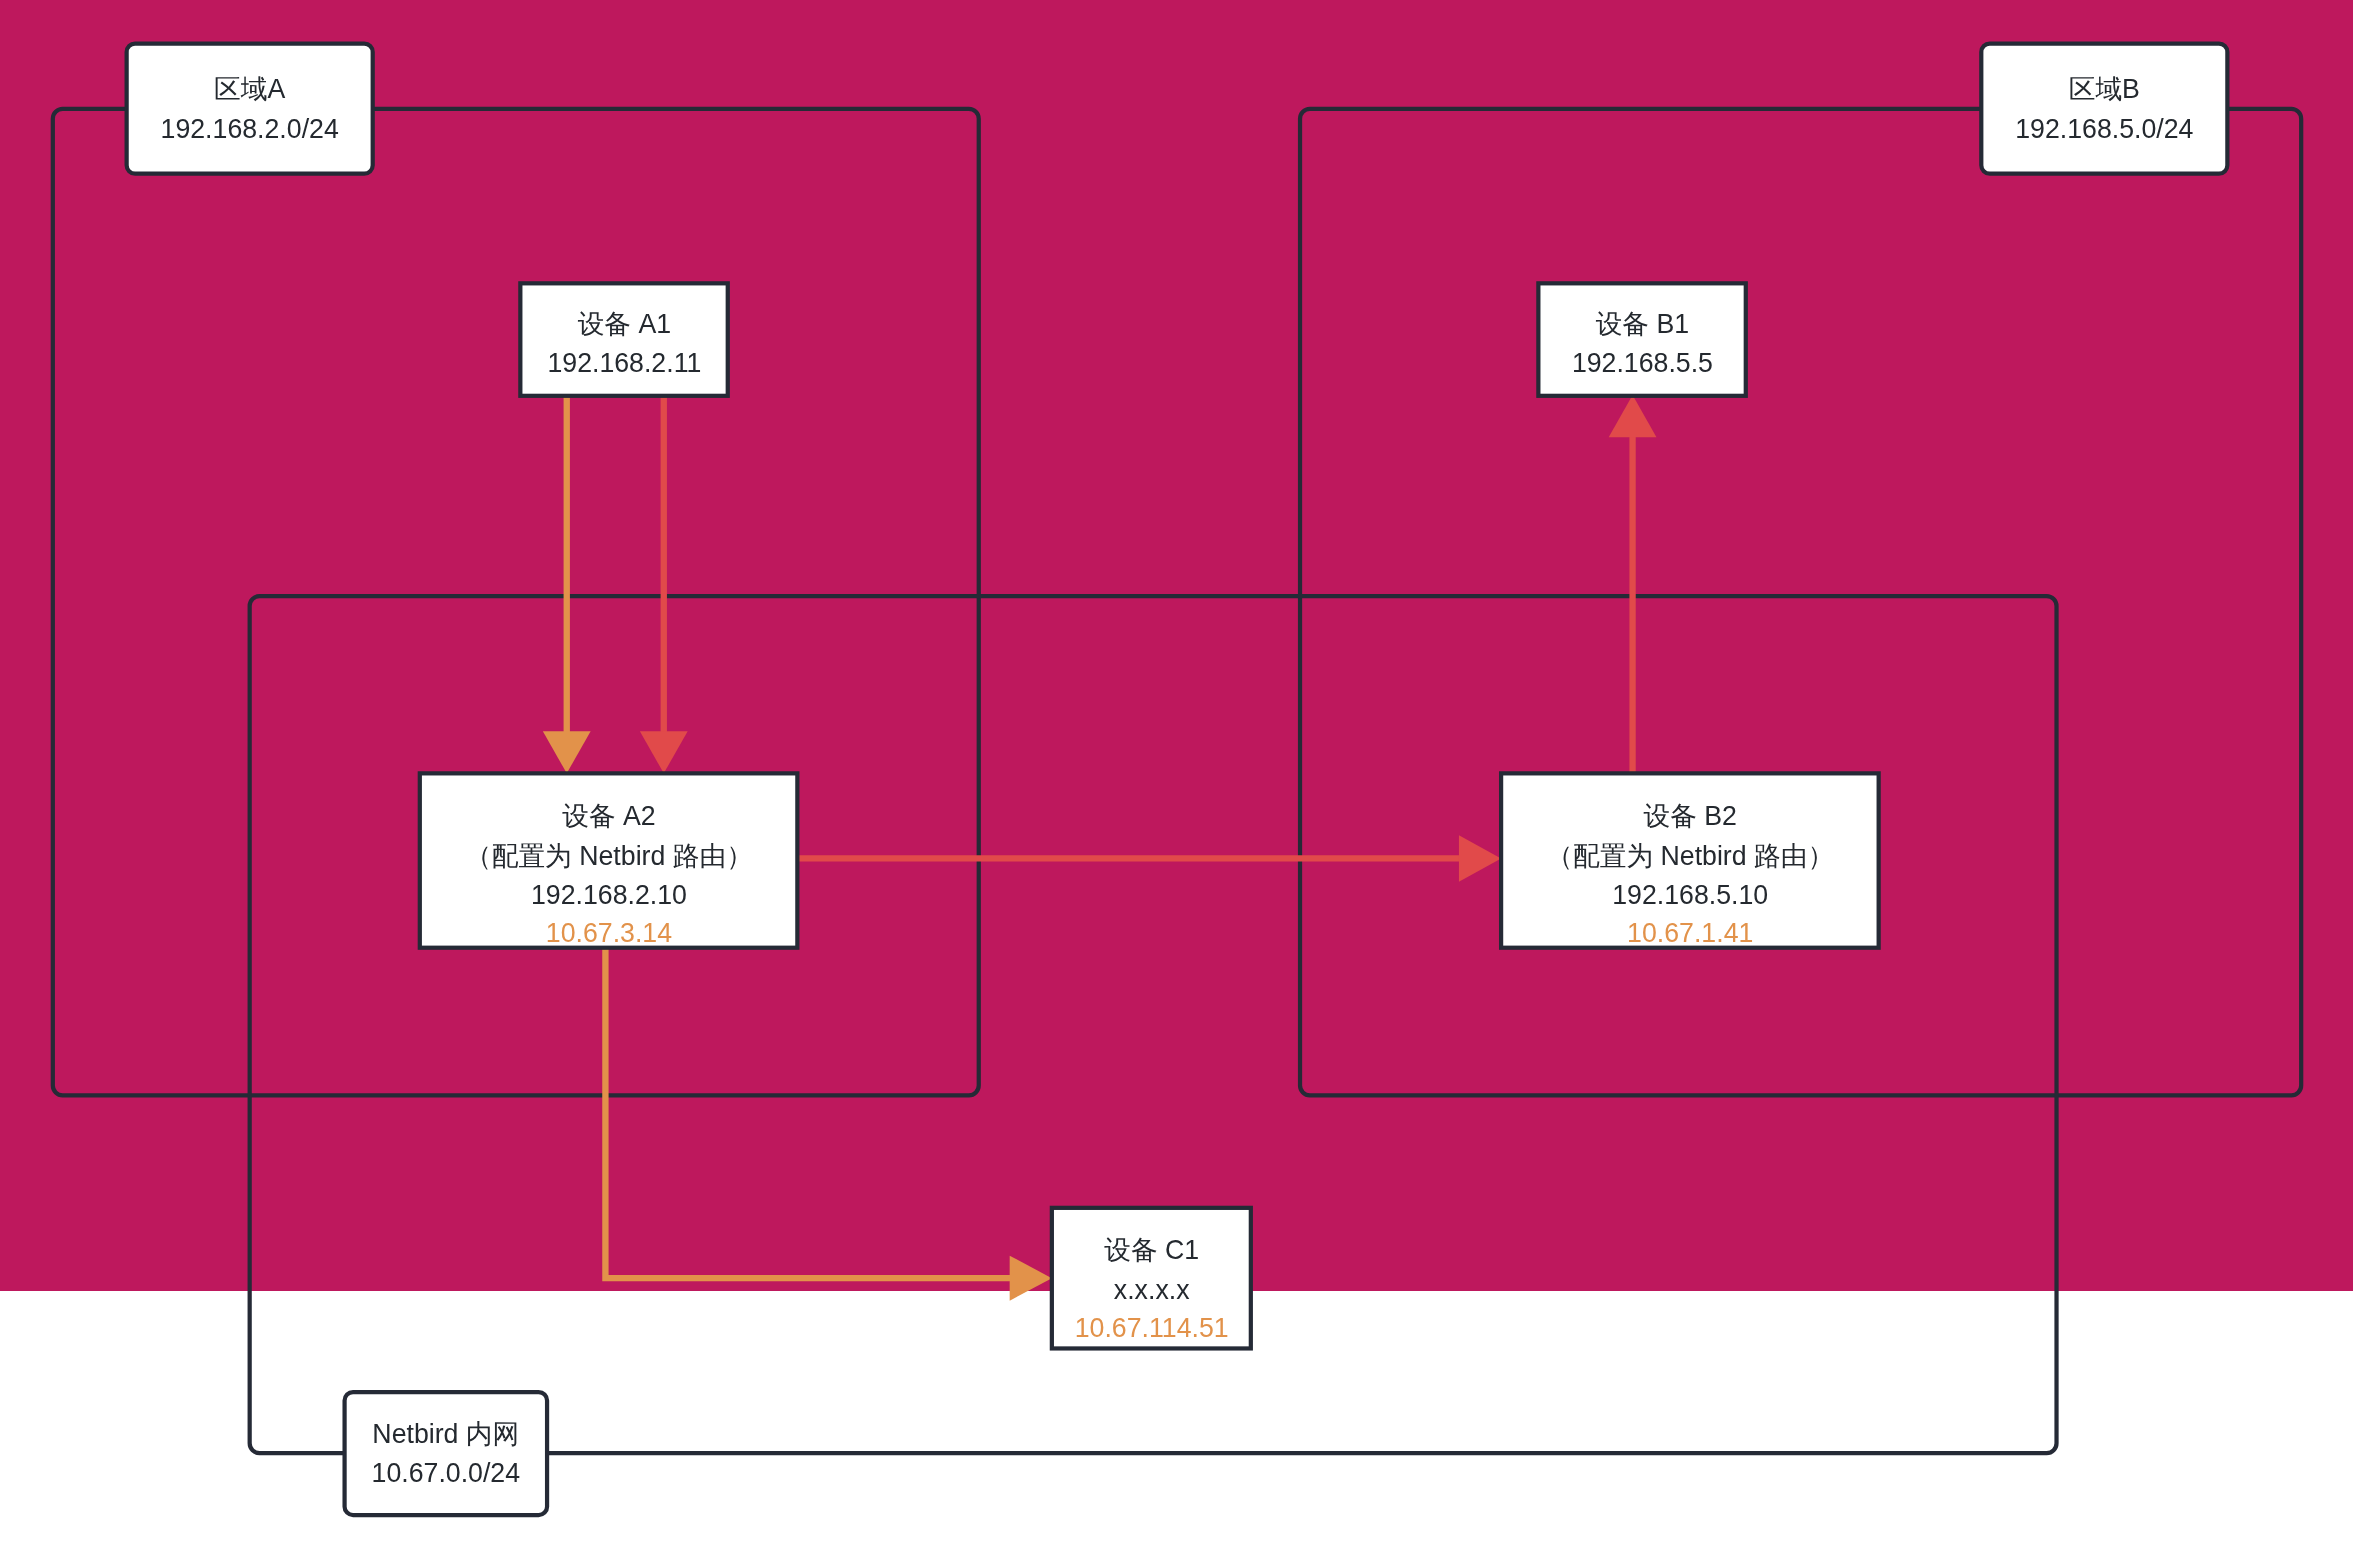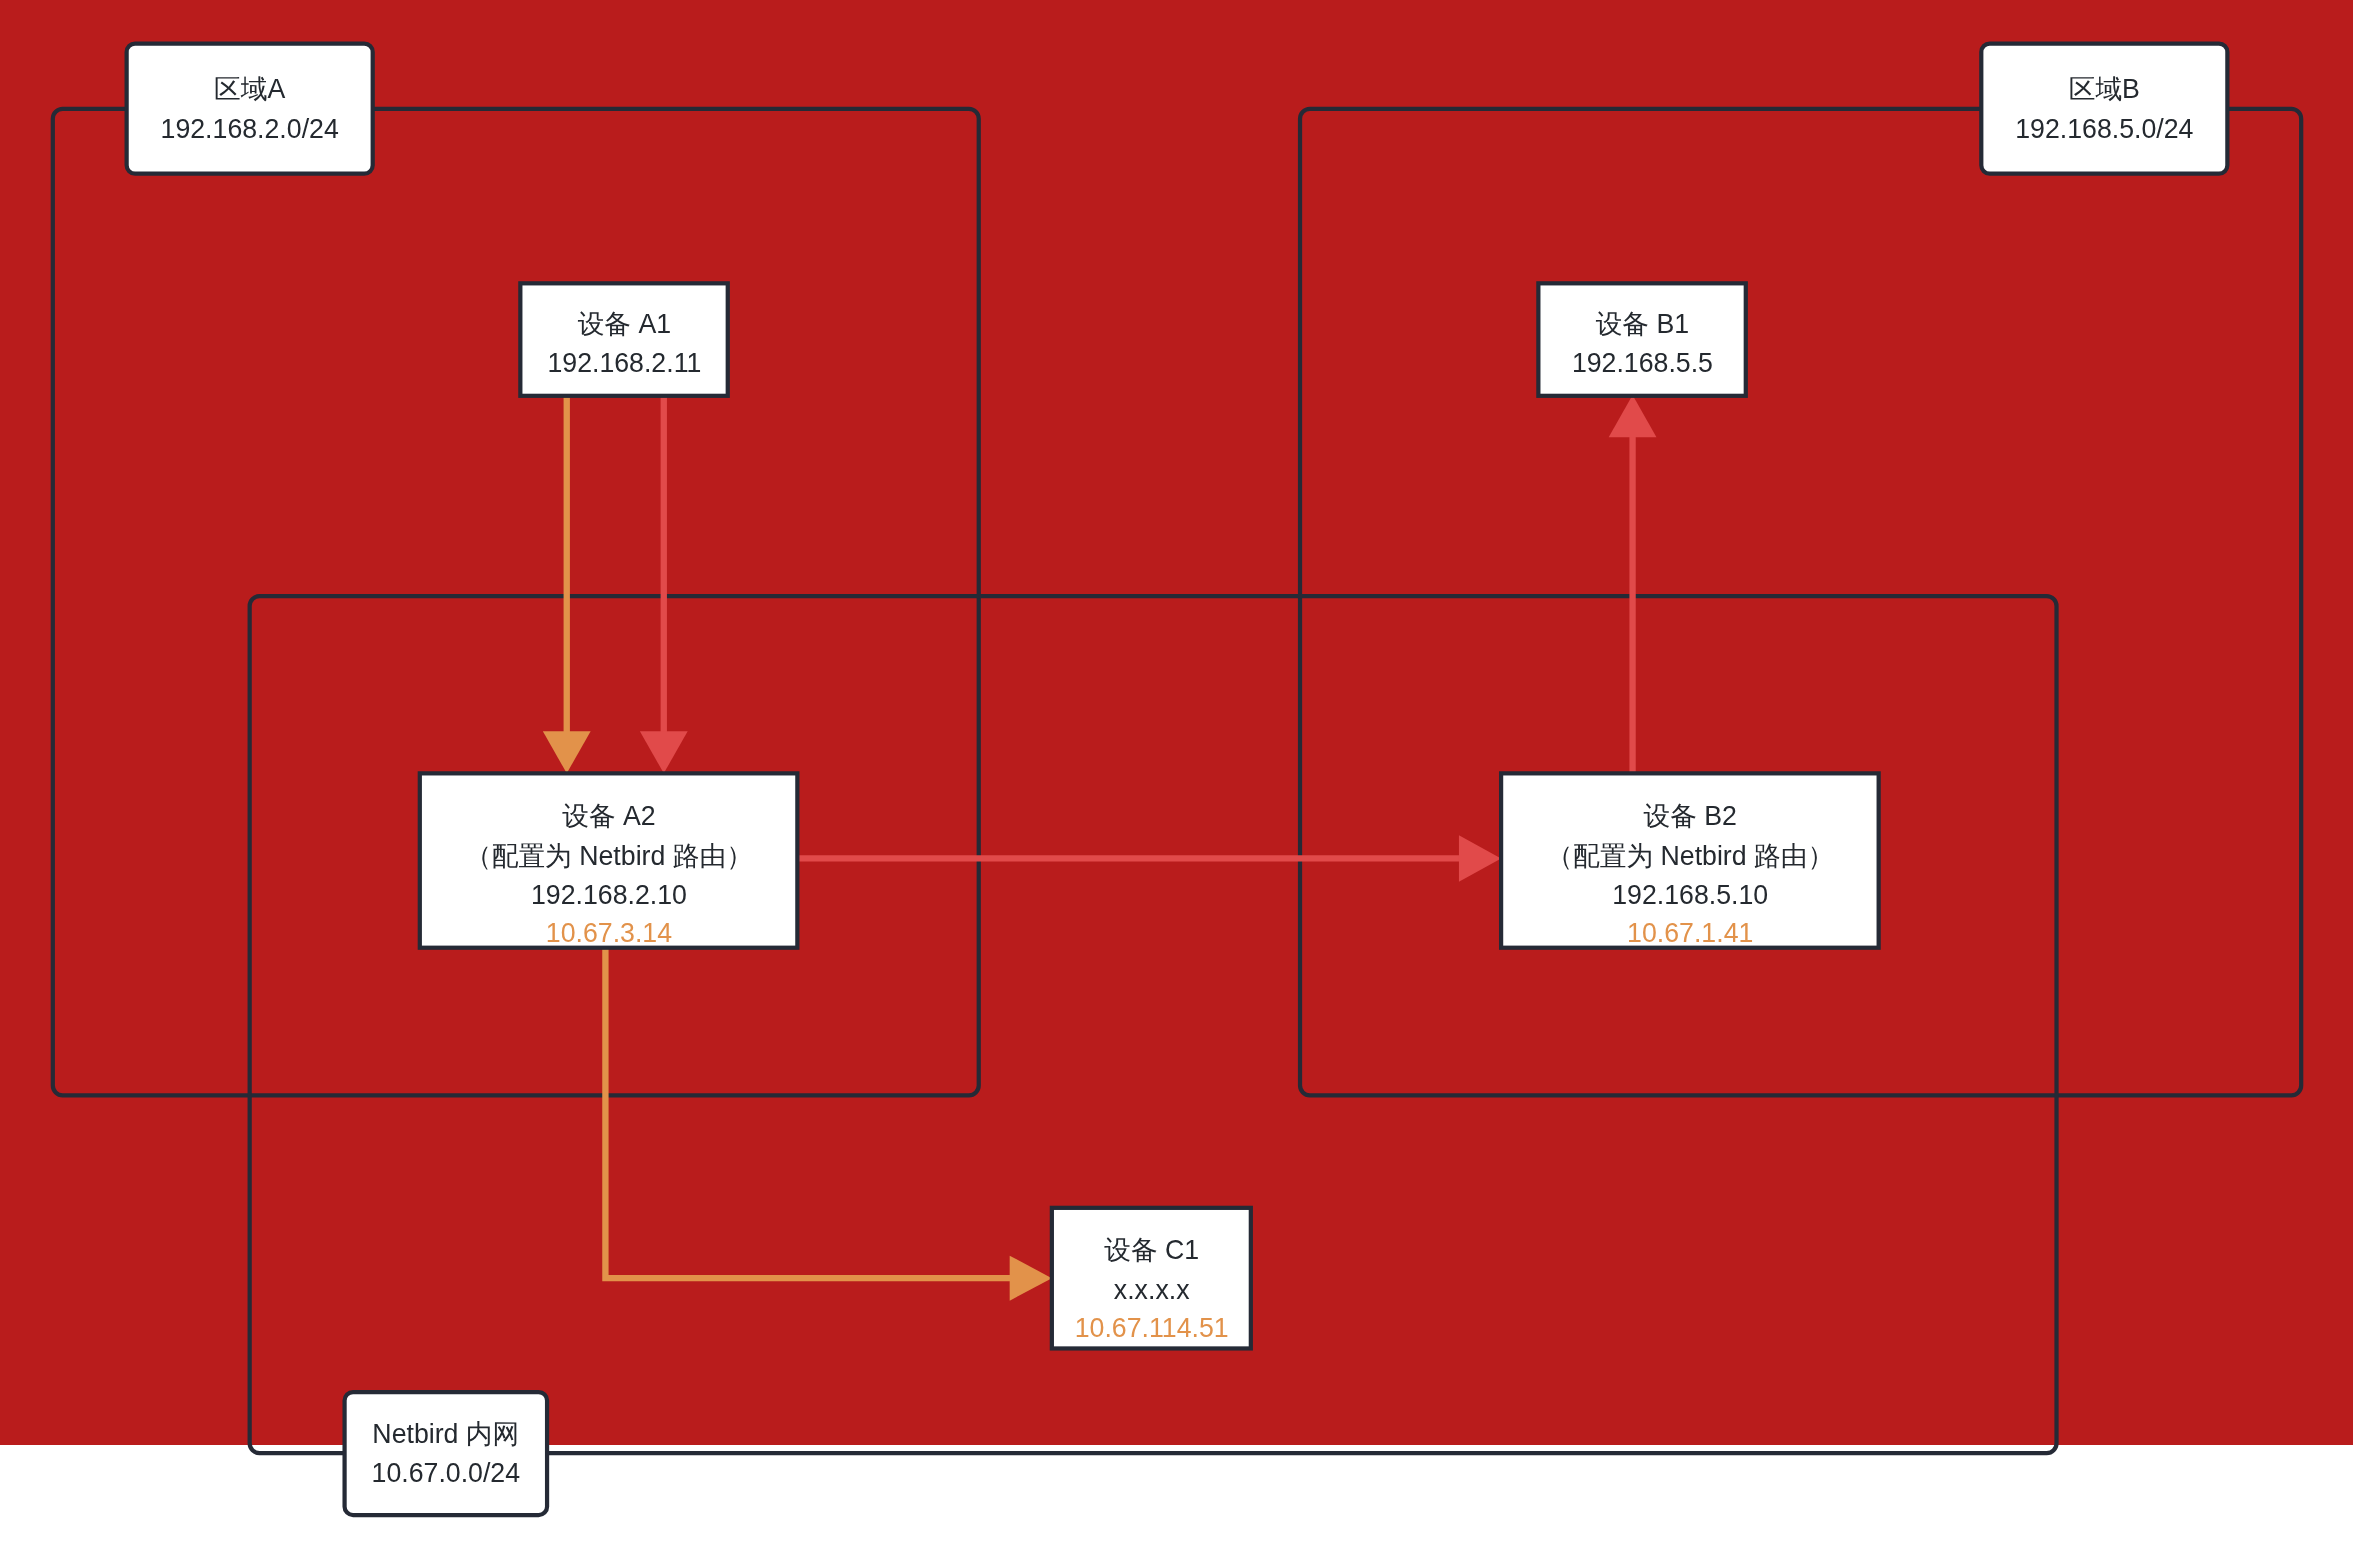--- a/index.html
+++ b/index.html
@@ -9,22 +9,22 @@
   }
   body {
     width: 2354px;
     height: 1565px;
     font-family: "Liberation Sans", "DejaVu Sans", sans-serif;
     overflow: hidden;
   }
   #diagram-root {
     position: relative;
     width: 2354px;
-    height: 1445px;
-    background: #b91c1c;
+    height: 1291px;
+    background: #be185d;
   }
   svg.diagram-canvas {
     position: absolute;
     top: 0;
     left: 0;
     width: 2354px;
     height: 1565px;
     display: block;
   }
   .zone-frame {

